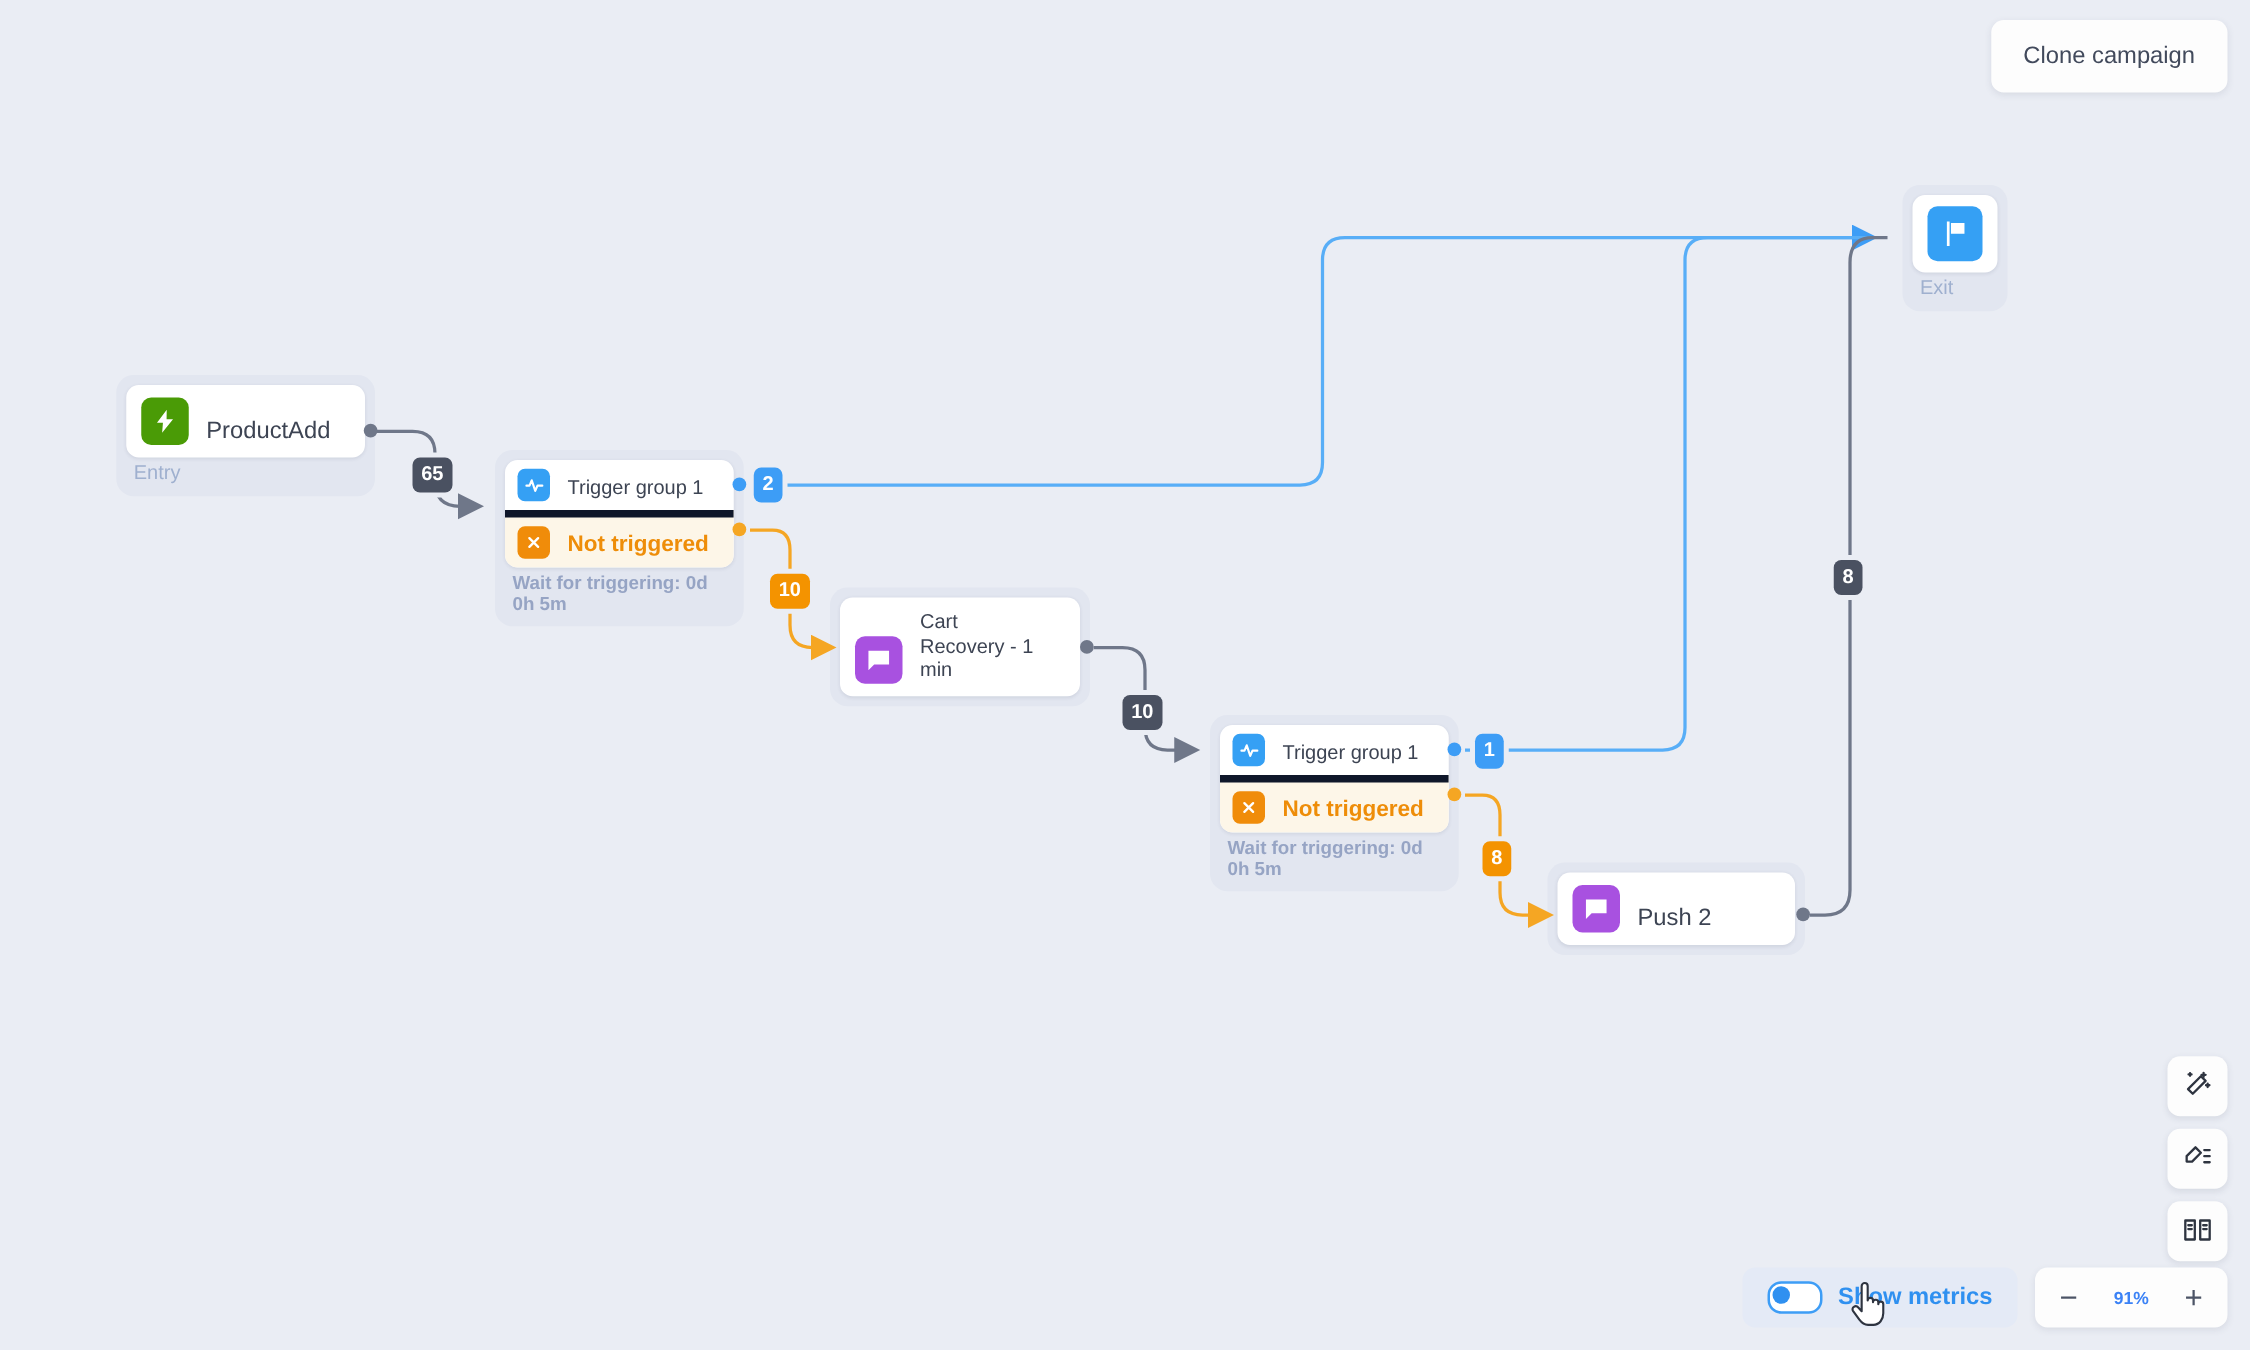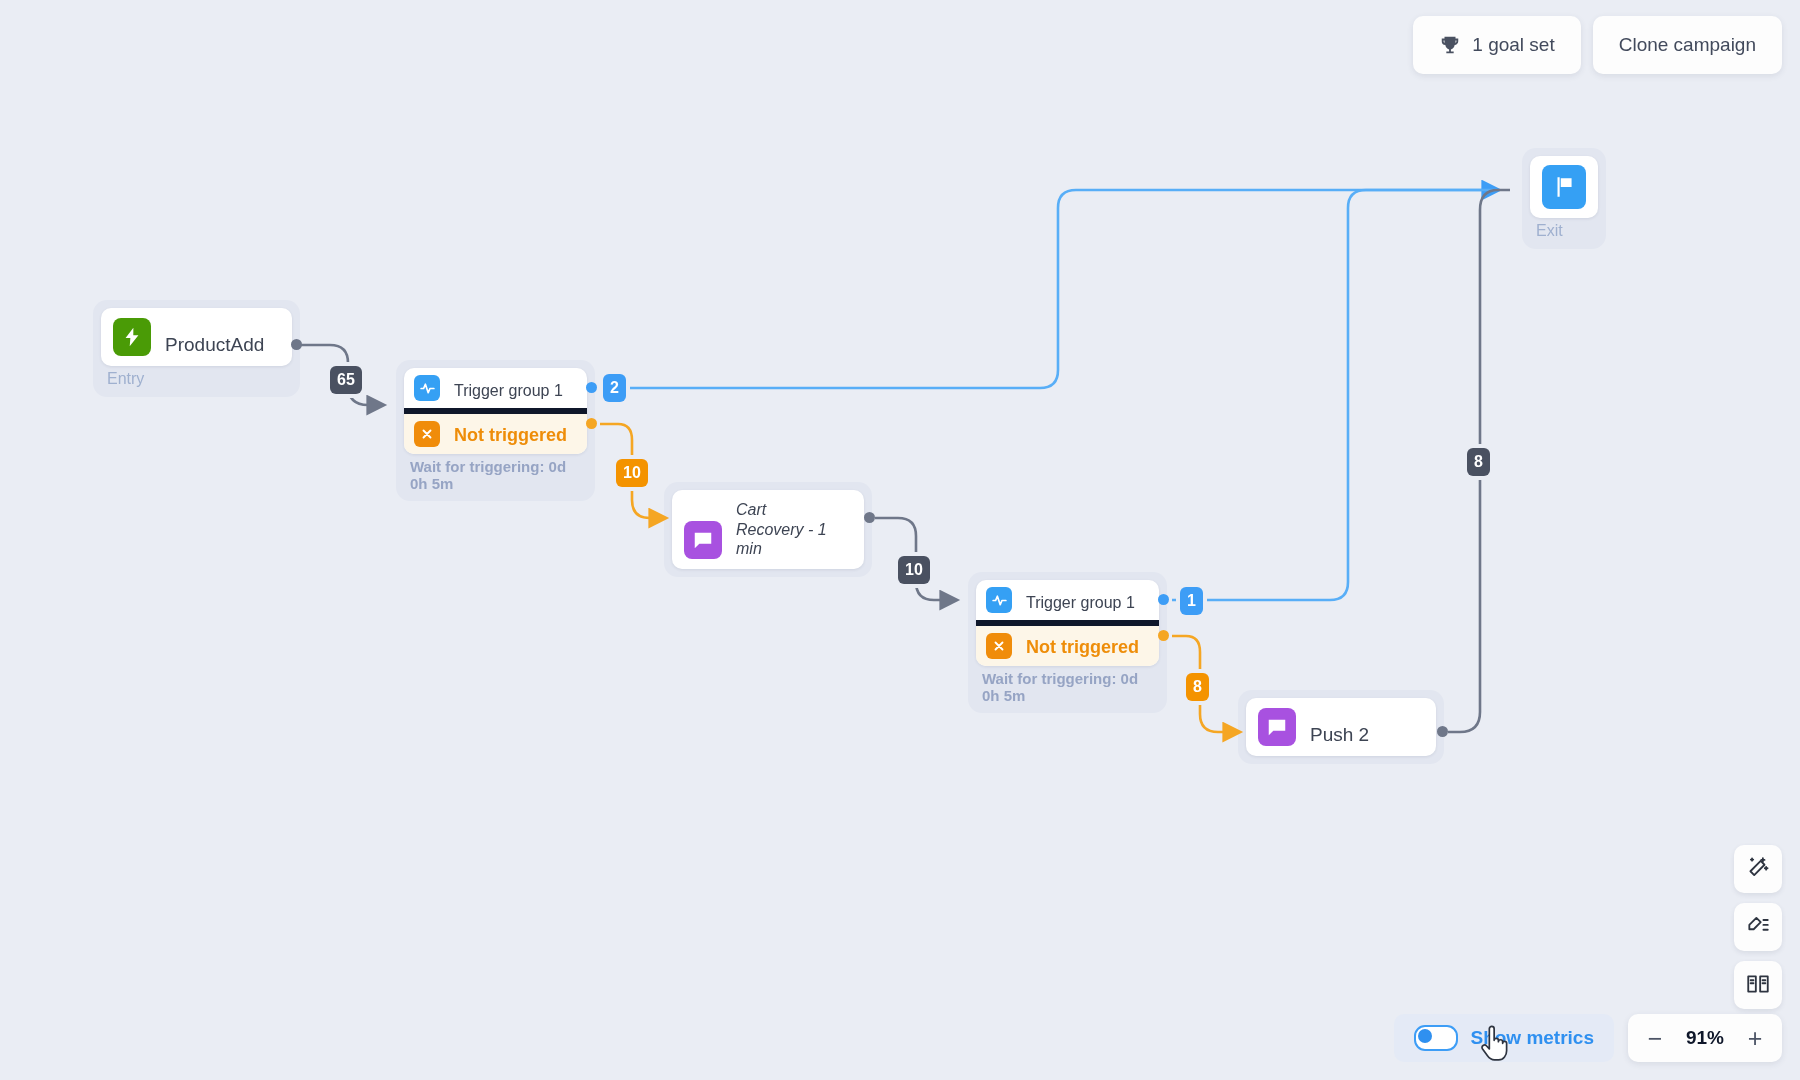--- a/index.html
+++ b/index.html
@@ -210,22 +210,22 @@
     border: none;
     background: transparent;
     font-size: 25px;
     color: #4c5costume;
     color: #4c5466;
     cursor: pointer;
     line-height: 1;
     font-family: "Liberation Sans", sans-serif;
   }
   .zoom-level {
-    font-size: 19px;
-    color: #0f172a;
+    font-size: 14px;
+    color: #3b82f6;
     min-width: 58px;
     text-align: center;
     font-weight: bold;
   }
 
   
   .cursor-glyph {
     position: absolute;
     left: 1478px;
     top: 1025px;
@@ -263,28 +263,20 @@
 
     <path d="M 1172 600 L 1330 600 Q 1348 600 1348 582 L 1348 208 Q 1348 190 1366 190 L 1497 190" fill="none" stroke="#58aef7" stroke-width="2.6"></path>
 
     <path d="M 1172 636 L 1186 636 Q 1200 636 1200 652 L 1200 714 Q 1200 732 1218 732 L 1238 732" fill="none" stroke="#f5a623" stroke-width="2.6" marker-end="url(#arrowOrange)"></path>
 
     <path d="M 1448 732 L 1460 732 Q 1480 732 1480 712 L 1480 210 Q 1480 190 1498 190 L 1510 190" fill="none" stroke="#6f7789" stroke-width="2.6"></path>
   </svg>
 
   <div class="header-actions">
     <button class="hdr-btn">
-      <span class="ico">
-        <svg width="22" height="22" viewBox="0 0 24 24" fill="#4a5161">
-          <path d="M6 3h12v2h3v3c0 2.2-1.7 4-3.9 4.1A6 6 0 0 1 13 16.9V19h3v2H8v-2h3v-2.1a6 6 0 0 1-4.1-4.8A4 4 0 0 1 3 8V5h3V3zm0 4H5v1a2 2 0 0 0 1 1.7V7zm13 0h-1v2.7A2 2 0 0 0 19 8V7zM12 5.7l.9 1.9 2 .3-1.5 1.4.4 2.1-1.8-1-1.8 1 .4-2.1L9.1 7.9l2.1-.3.8-1.9z"></path>
-        </svg>
-      </span>
-      <span>1 goal set</span>
-    </button>
-    <button class="hdr-btn">
       <span>Clone campaign</span>
     </button>
   </div>
 
   <div class="node-wrap" style="left:93px; top:300px; width:207px;">
     <div class="node-card">
       <div class="node-row">
         <span class="node-icon green">
           <svg width="22" height="22" viewBox="0 0 24 24" fill="#ffffff">
             <path d="M13.5 2 5 13.2h5.2L9.5 22 19 10.2h-5.6L13.5 2z"></path>
@@ -314,21 +306,21 @@
           </svg>
         </span>
         <span class="node-label">Not triggered</span>
       </div>
     </div>
     <div class="node-caption">Wait for triggering: 0d 0h 5m</div>
   </div>
   <span class="port blue" style="left:586px; top:382px;"></span>
   <span class="port orange" style="left:586px; top:418px;"></span>
 
-  <div class="node-wrap" style="left:664px; top:482px; width:208px;font-style:italic;">
+  <div class="node-wrap" style="left:664px; top:470px; width:208px;">
     <div class="node-card">
       <div class="node-row">
         <span class="node-icon purple">
           <svg width="22" height="22" viewBox="0 0 24 24" fill="#ffffff">
             <path d="M3 4h18v12H8l-5 5V4zm3 4h12v2H6V8zm0 4h7v2H6v-2z"></path>
           </svg>
         </span>
         <span class="node-label sm">Cart
 Recovery - 1
 min</span>

